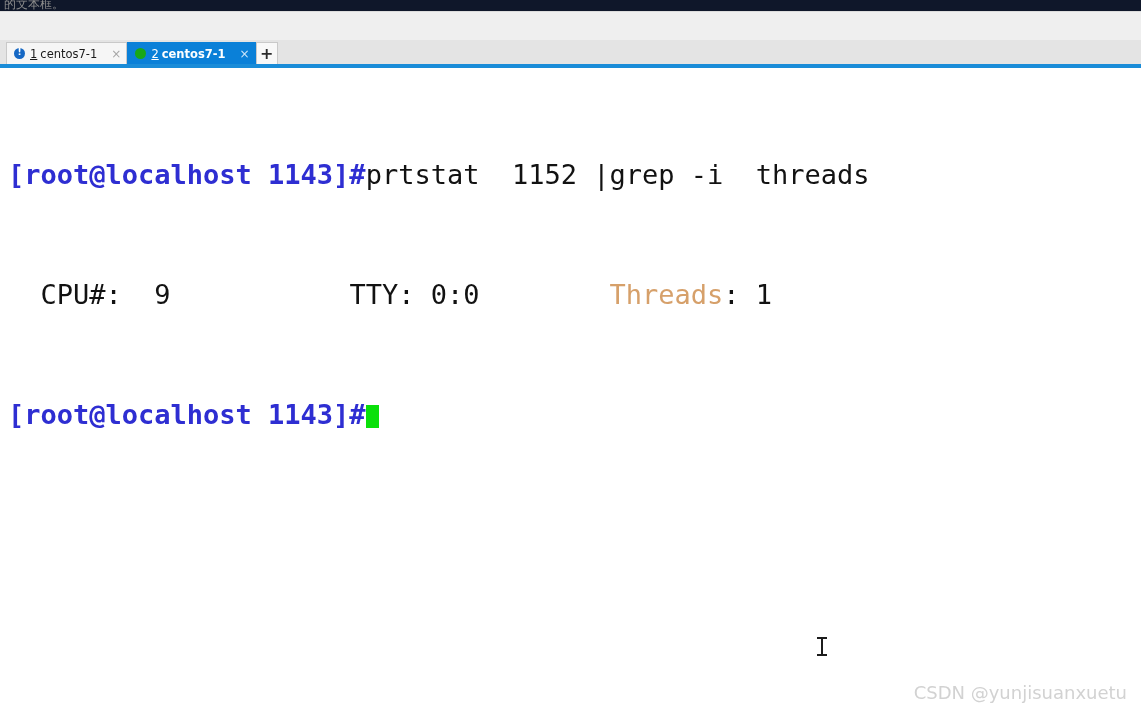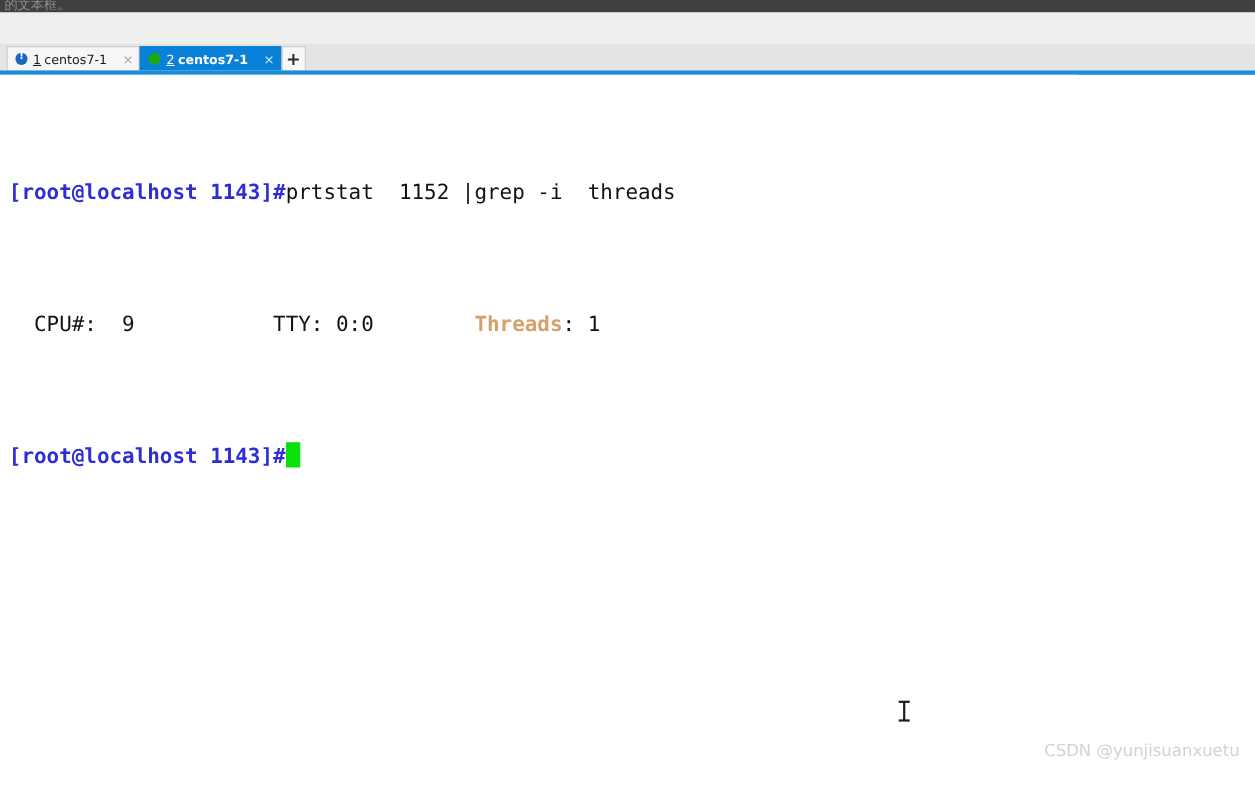--- a/index.html
+++ b/index.html
@@ -15,21 +15,21 @@
     font-family: "Liberation Sans", sans-serif;
     position: relative;
   }
 
   
   #top-strip {
     position: absolute;
     left: 0; top: 0;
     width: 1141px;
     height: 11px;
-    background: #404040;
+    background: #0f172a;
     border-bottom: 1px solid #dcdcdc;
     overflow: hidden;
     text-decoration: underline;
   }
   #top-strip .clipped-text {
     position: absolute;
     left: 4px;
     top: -4px;
     font-size: 12px;
     color: #8c8c8c;
@@ -153,40 +153,40 @@
 
   
   #terminal {
     position: absolute;
     left: 0; top: 68px;
     width: 980px;
     height: 651px;
     background: #ffffff;
     overflow: hidden;
     font-family: "DejaVu Sans Mono", monospace;
-    font-size: 19px;
+    font-size: 27px;
     line-height: 30px;
     color: #121212;
     padding: 2px 18px 0 8px;
     box-sizing: border-box;
     white-space: pre;
     cursor: text;
   }
   .term-line {
     height: 30px;
     white-space: pre;
   }
   .prompt {
     color: #2e2ed2;
     font-weight: bold;
   }
   .plain { color: #121212; }
   .match {
     color: #d6a06a;
-    font-weight: bold;
+    font-weight: normal;
     margin-top: 14px;
   }
   .cursor-block {
     display: inline-block;
     width: 13px;
     height: 23px;
     background: #0ae00a;
     vertical-align: -4px;
   }
 
@@ -212,22 +212,22 @@
     height: 2px;
     background: #1c1c1c;
   }
   #mouse-cursor .ibeam-cap.top { top: 1px; }
   #mouse-cursor .ibeam-cap.bottom { bottom: 1px; }
 
   
   #watermark {
     position: absolute;
     right: 14px;
-    bottom: 28px;
-    font-size: 15px;
+    bottom: 16px;
+    font-size: 18px;
     color: #d2d2d2;
     font-family: "DejaVu Sans", sans-serif;
     white-space: nowrap;
     user-select: none;
   }
 </style>
 </head>
 <body>
 
 <div id="top-strip">

